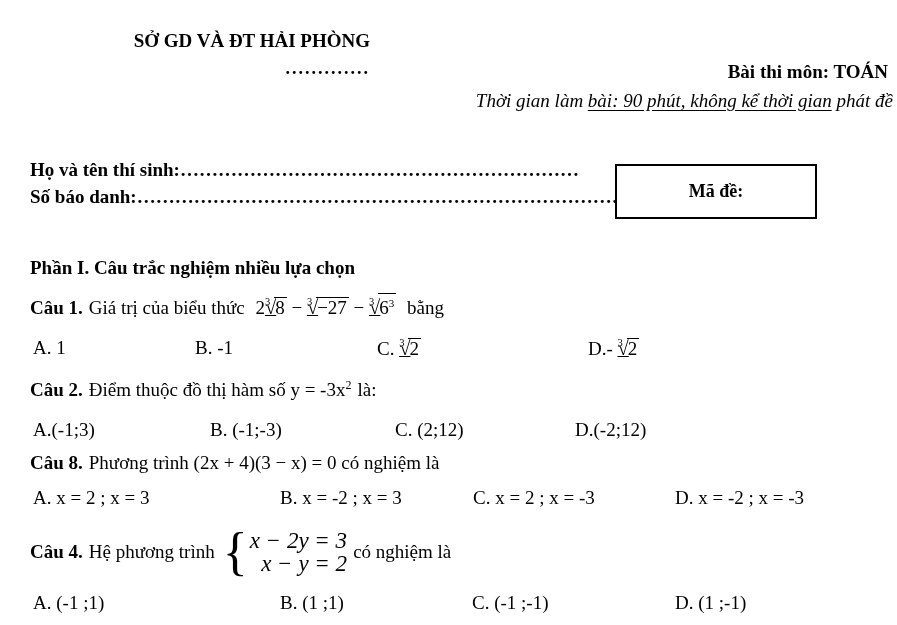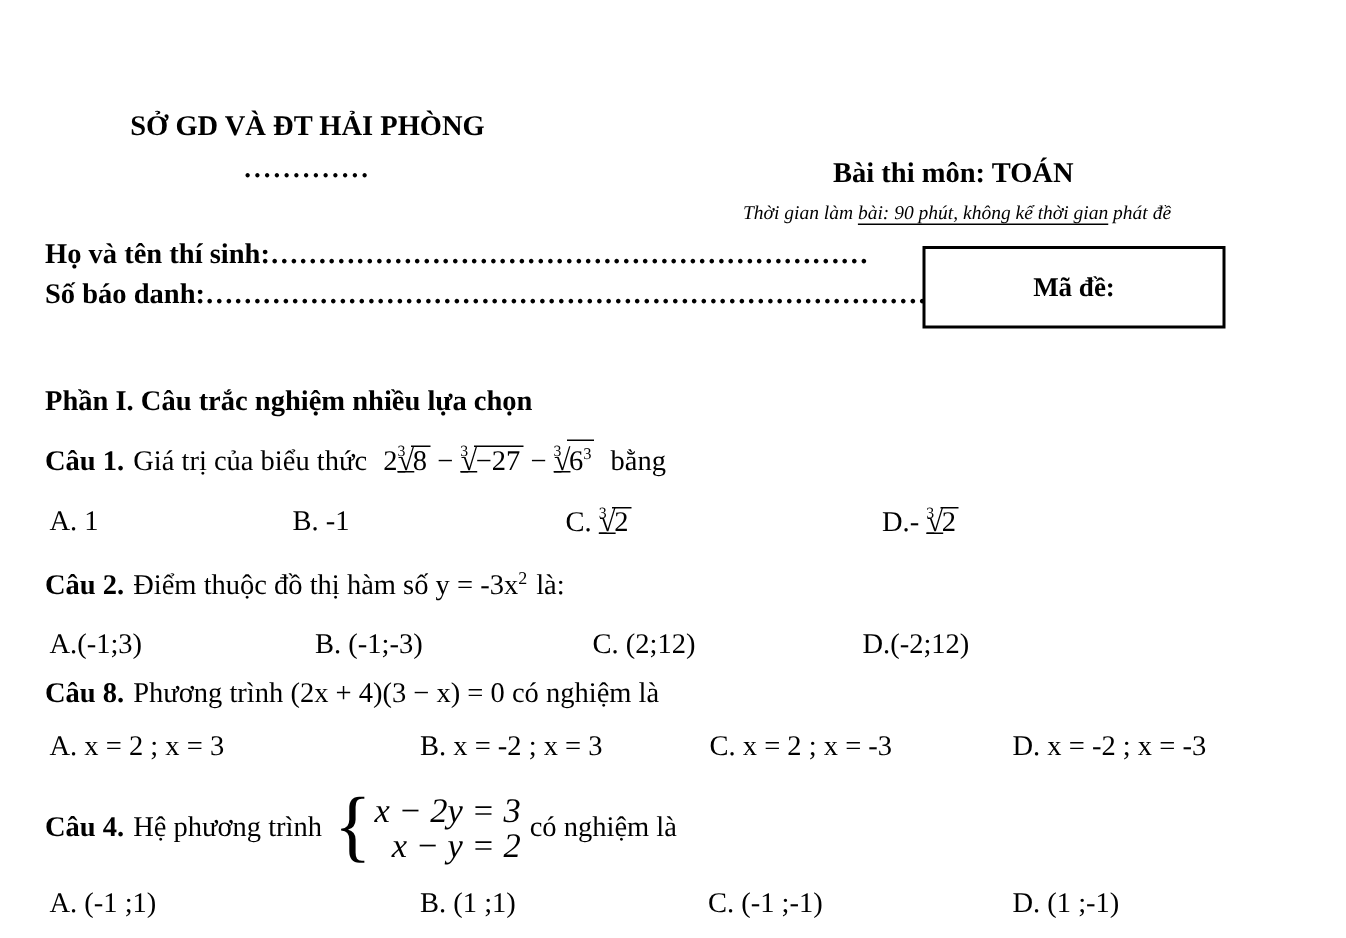--- a/index.html
+++ b/index.html
@@ -3,30 +3,30 @@
 <meta charset="utf-8">
 <style>
   html,body{margin:0;padding:0;background:#fff;}
   .page{
     position:relative;width:897px;height:625px;background:#ffffff;
     font-family:"Liberation Serif","DejaVu Serif",serif;color:#000;overflow:hidden;
   }
   .abs{position:absolute;}
   .b{font-weight:bold;}
   .i{font-style:italic;}
-  .center{text-align:center;margin-top:44px;}
+  .center{text-align:right;}
   .fs19{font-size:19px;}
   .nowrap{white-space:nowrap;}
 
   
   .hdr-left{left:40px;top:30px;width:330px;}
   .hdr-left-dots{left:40px;top:58px;width:330px;letter-spacing:2px;font-size:18px;}
   .hdr-right{left:383px;top:30px;width:505px;}
   .hdr-right-sub{left:383px;top:61px;width:505px;}
-  .hdr-right-time{left:383px;top:90px;width:510px;font-size:13px;}
+  .hdr-right-time{left:383px;top:90px;width:510px;font-size:19px;}
   .u{text-decoration:underline;text-underline-offset:3px;}
 
   
   .stu1{left:30px;top:159px;}
   .stu2{left:30px;top:186px;}
   .dotspan{display:inline-block;overflow:hidden;white-space:nowrap;vertical-align:bottom;}
   .dots1{width:400px;}
   .dots2{width:482px;}
 
   

